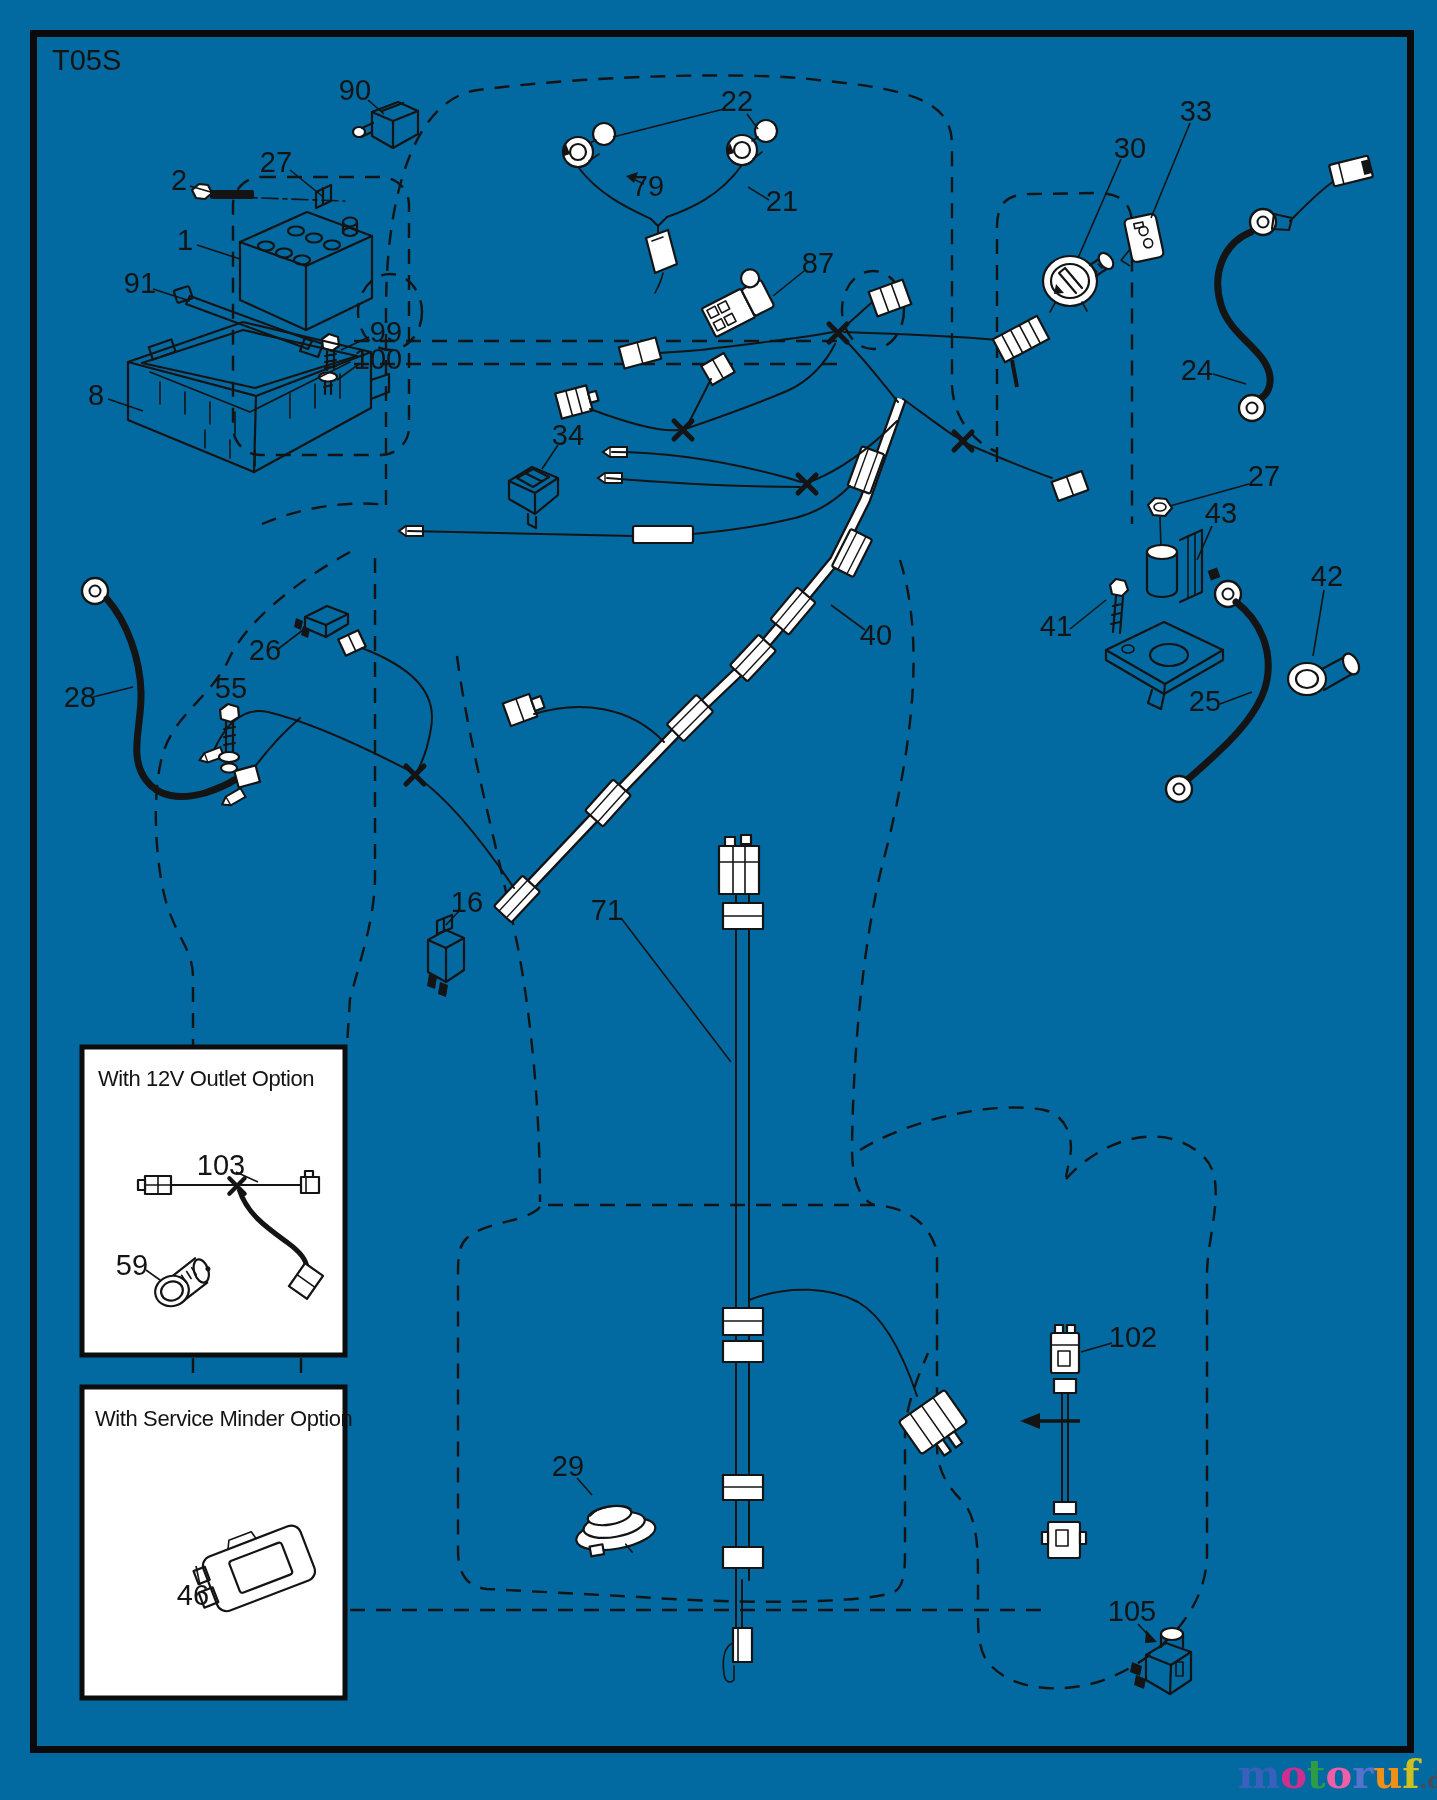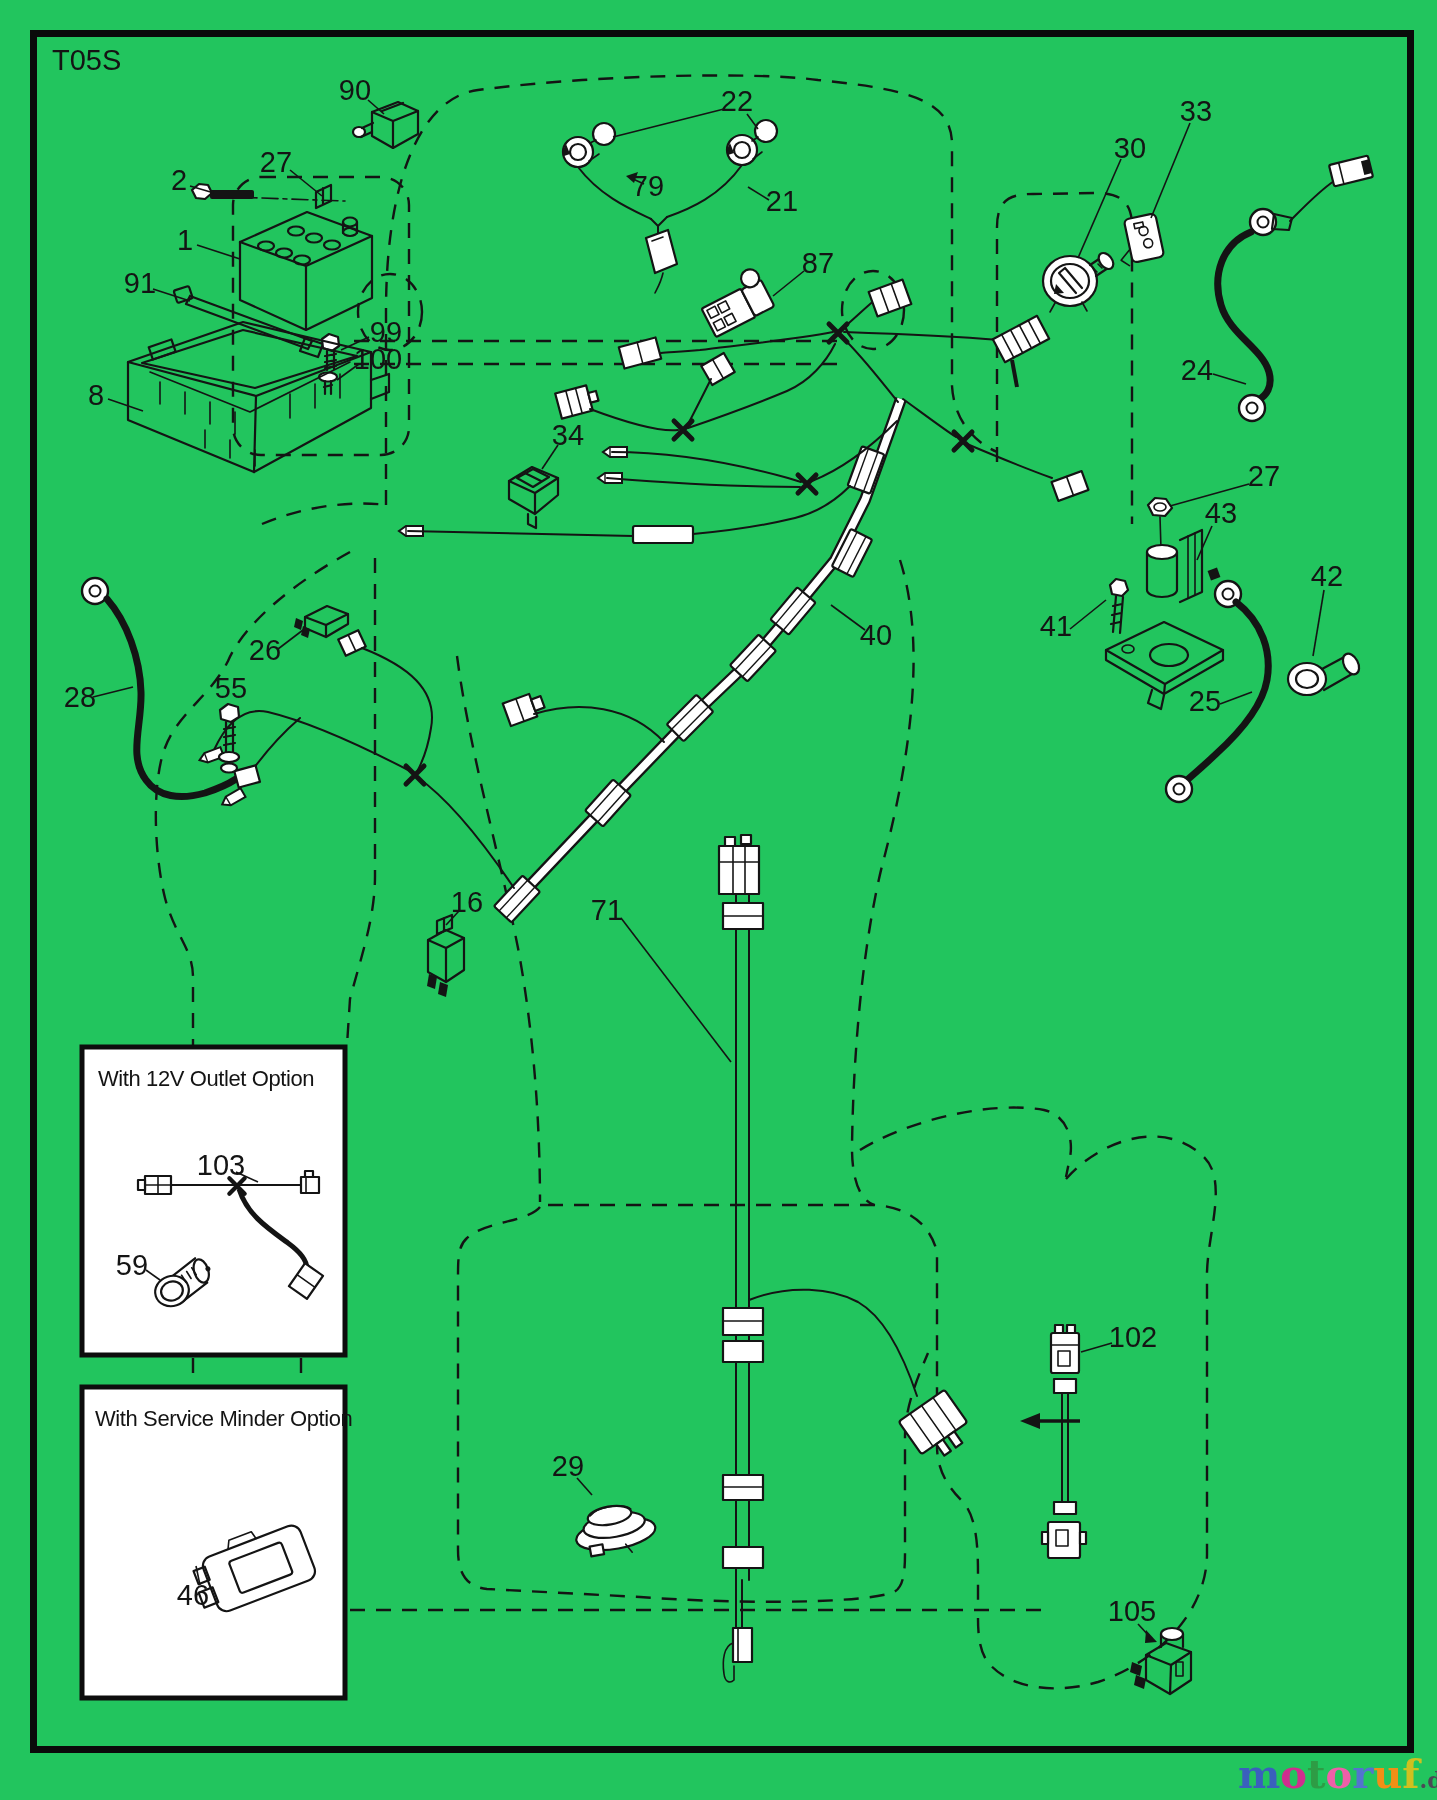--- a/index.html
+++ b/index.html
@@ -1,16 +1,16 @@
 <!DOCTYPE html>
 <html><head>
 <meta charset="utf-8">
 <style>
   html,body{margin:0;padding:0;background:#fff;}
-  #page{position:relative;width:1437px;height:1800px;background:#22c55e;overflow:hidden;
+  #page{position:relative;width:1437px;height:1800px;background:#0369a1;overflow:hidden;
         font-family:"Liberation Sans",sans-serif;}
   svg{position:absolute;left:0;top:0;}
   .ln{fill:none;stroke:#141414;stroke-width:2.2;stroke-linejoin:round;stroke-linecap:round;}
   .thin{fill:none;stroke:#141414;stroke-width:1.6;stroke-linejoin:round;stroke-linecap:round;}
   .wire{fill:none;stroke:#141414;stroke-width:2;stroke-linecap:round;}
   .thick{fill:none;stroke:#141414;stroke-width:7;stroke-linecap:round;}
   .fillb{fill:#141414;stroke:none;}
   .wht{fill:#fff;stroke:#141414;stroke-width:2.2;stroke-linejoin:round;}
   .dash{fill:none;stroke:#141414;stroke-width:2.4;stroke-dasharray:15 11;stroke-linecap:butt;}
   .lead{fill:none;stroke:#141414;stroke-width:1.6;}

